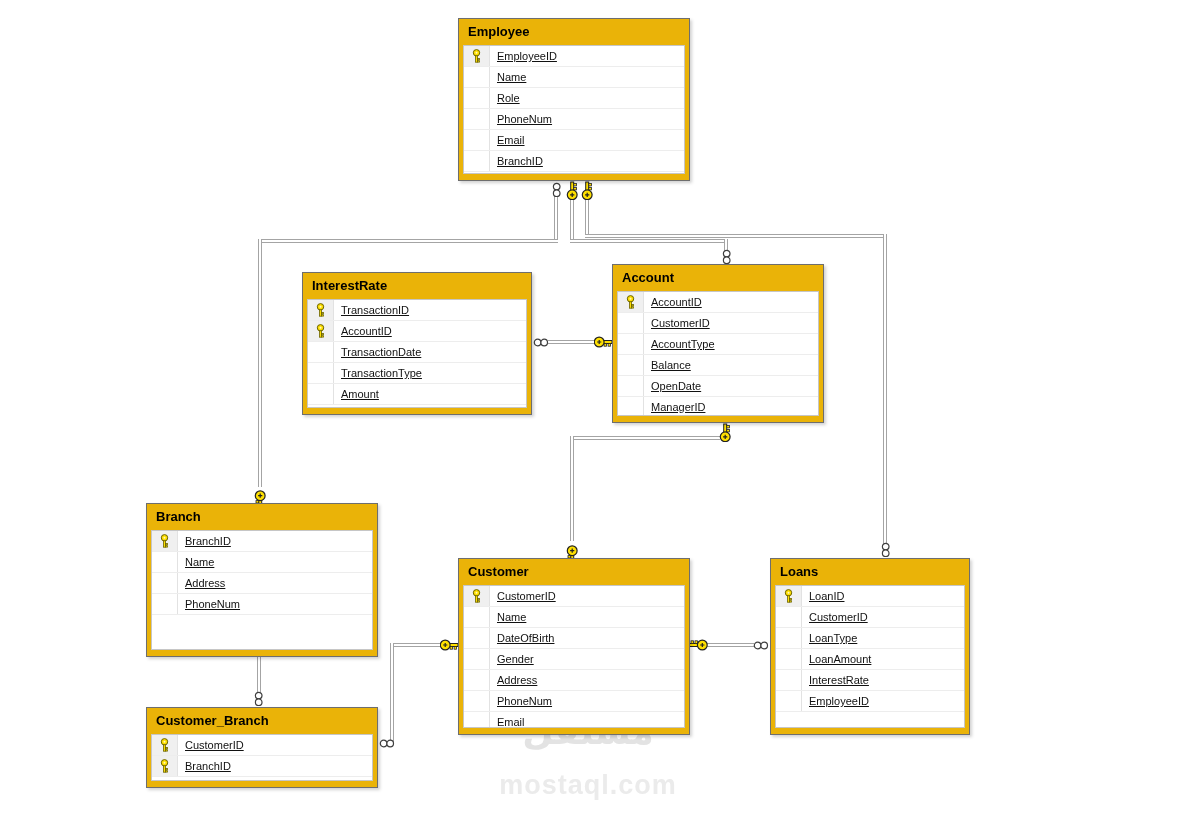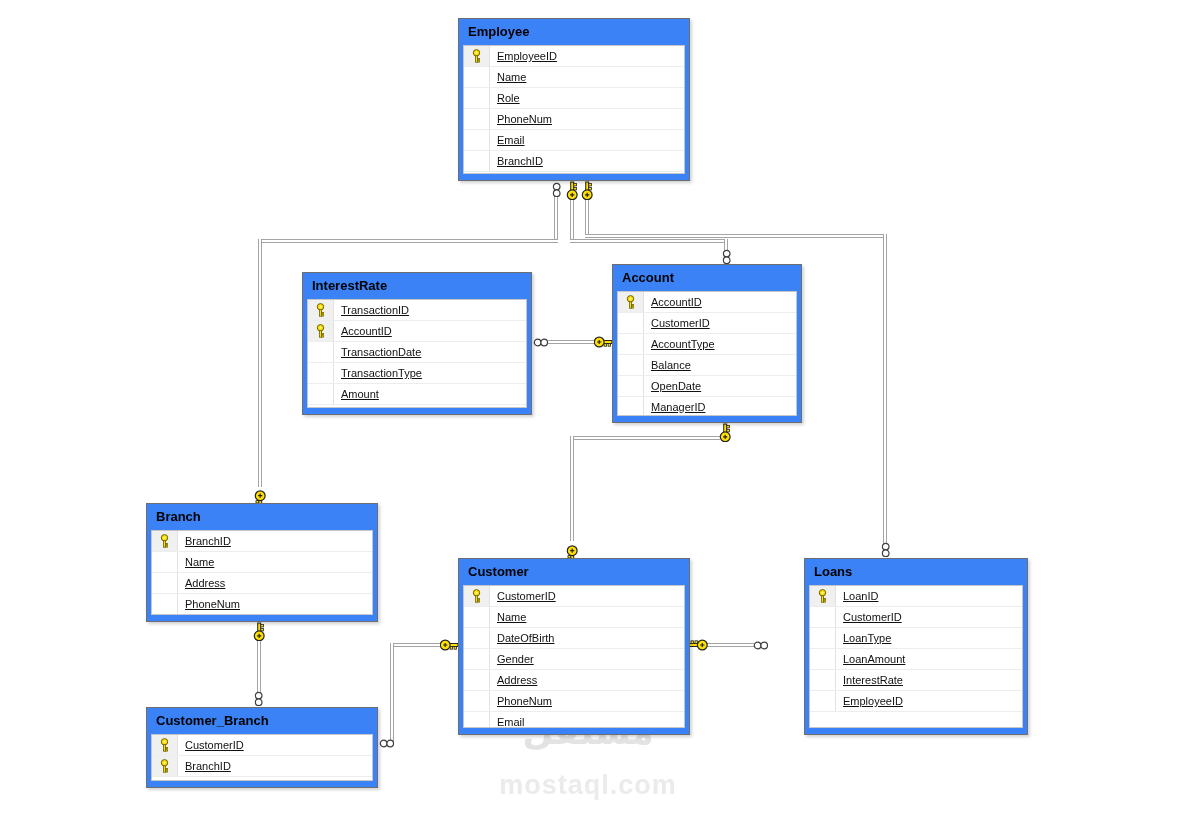--- a/index.html
+++ b/index.html
@@ -2,21 +2,21 @@
 <html><head>
 <meta charset="utf-8">
 <style>
   html,body{margin:0;padding:0;}
   body{
     width:1178px;height:822px;position:relative;background:#ffffff;
     font-family:"Liberation Sans",sans-serif;overflow:hidden;
   }
   
   .tbl{
-    position:absolute;background:#3b82f6;border:1px solid #6e6e6e;
+    position:absolute;background:#eab308;border:1px solid #6e6e6e;
     box-sizing:border-box;box-shadow:2px 2px 3px rgba(0,0,0,0.18);z-index:5;
   }
   .tbl-title{
     height:25px;line-height:26px;padding-left:9px;font-size:13px;font-weight:bold;
     color:#000;white-space:nowrap;overflow:hidden;
   }
   .tbl-body{
     position:absolute;left:4px;right:4px;top:26px;bottom:6px;background:#ffffff;
     border:1px solid #c6c6c6;box-sizing:border-box;overflow:hidden;
   }
@@ -218,21 +218,21 @@
         <span class="tcell-icon"></span>
         <span class="tcell-text">TransactionType</span>
       </div>
     <div class="trow">
         <span class="tcell-icon"></span>
         <span class="tcell-text">Amount</span>
       </div>
   </div>
 </div>
 
-<div class="tbl" style="left:612px;top:264px;width:190px;height:159px;">
+<div class="tbl" style="left:612px;top:264px;width:212px;height:159px;">
   <div class="tbl-title">Account</div>
   <div class="tbl-body">
     <div class="trow">
         <span class="tcell-icon pk">
           <svg width="9" height="14" viewBox="0 0 9 14">
             <use href="#g-key-row"></use>
           </svg>
         </span>
         <span class="tcell-text">AccountID</span>
       </div>
@@ -252,21 +252,21 @@
         <span class="tcell-icon"></span>
         <span class="tcell-text">OpenDate</span>
       </div>
     <div class="trow">
         <span class="tcell-icon"></span>
         <span class="tcell-text">ManagerID</span>
       </div>
   </div>
 </div>
 
-<div class="tbl" style="left:146px;top:503px;width:232px;height:119px;">
+<div class="tbl" style="left:146px;top:503px;width:232px;height:154px;">
   <div class="tbl-title">Branch</div>
   <div class="tbl-body">
     <div class="trow">
         <span class="tcell-icon pk">
           <svg width="9" height="14" viewBox="0 0 9 14">
             <use href="#g-key-row"></use>
           </svg>
         </span>
         <span class="tcell-text">BranchID</span>
       </div>
@@ -316,21 +316,21 @@
         <span class="tcell-icon"></span>
         <span class="tcell-text">PhoneNum</span>
       </div>
     <div class="trow">
         <span class="tcell-icon"></span>
         <span class="tcell-text">Email</span>
       </div>
   </div>
 </div>
 
-<div class="tbl" style="left:770px;top:558px;width:224px;height:177px;margin-left:34px;">
+<div class="tbl" style="left:770px;top:558px;width:200px;height:177px;">
   <div class="tbl-title">Loans</div>
   <div class="tbl-body">
     <div class="trow">
         <span class="tcell-icon pk">
           <svg width="9" height="14" viewBox="0 0 9 14">
             <use href="#g-key-row"></use>
           </svg>
         </span>
         <span class="tcell-text">LoanID</span>
       </div>

